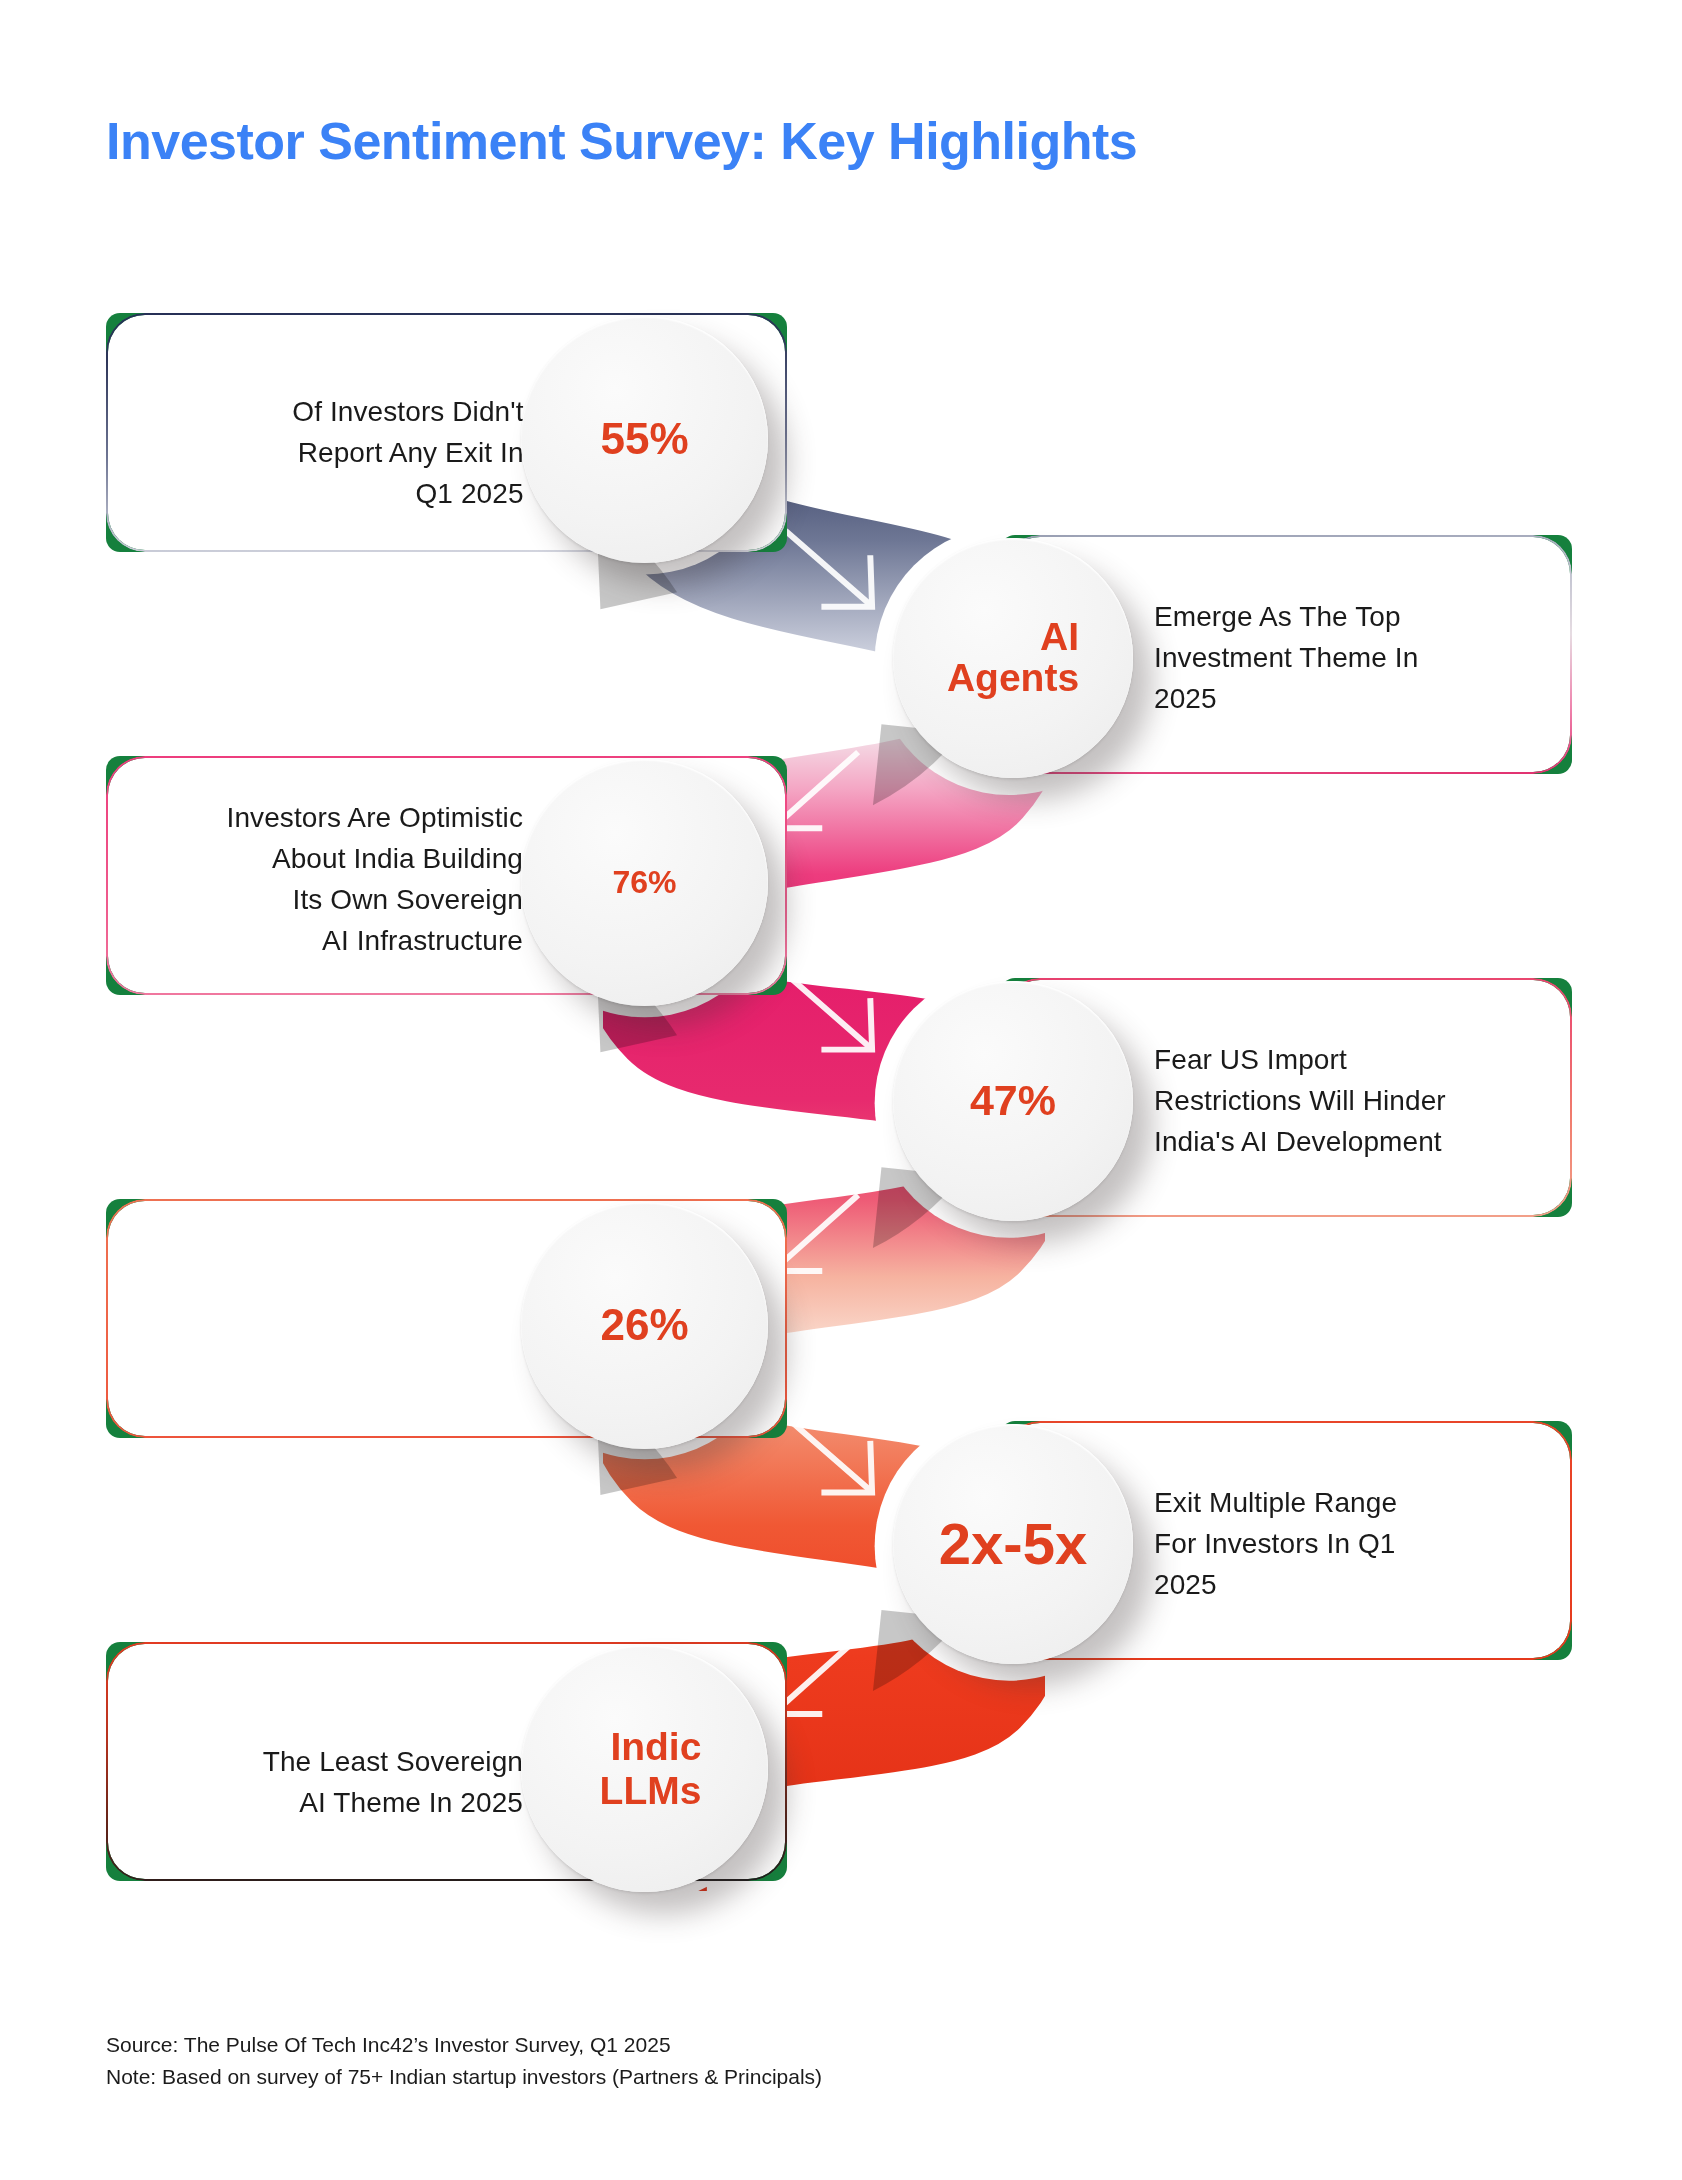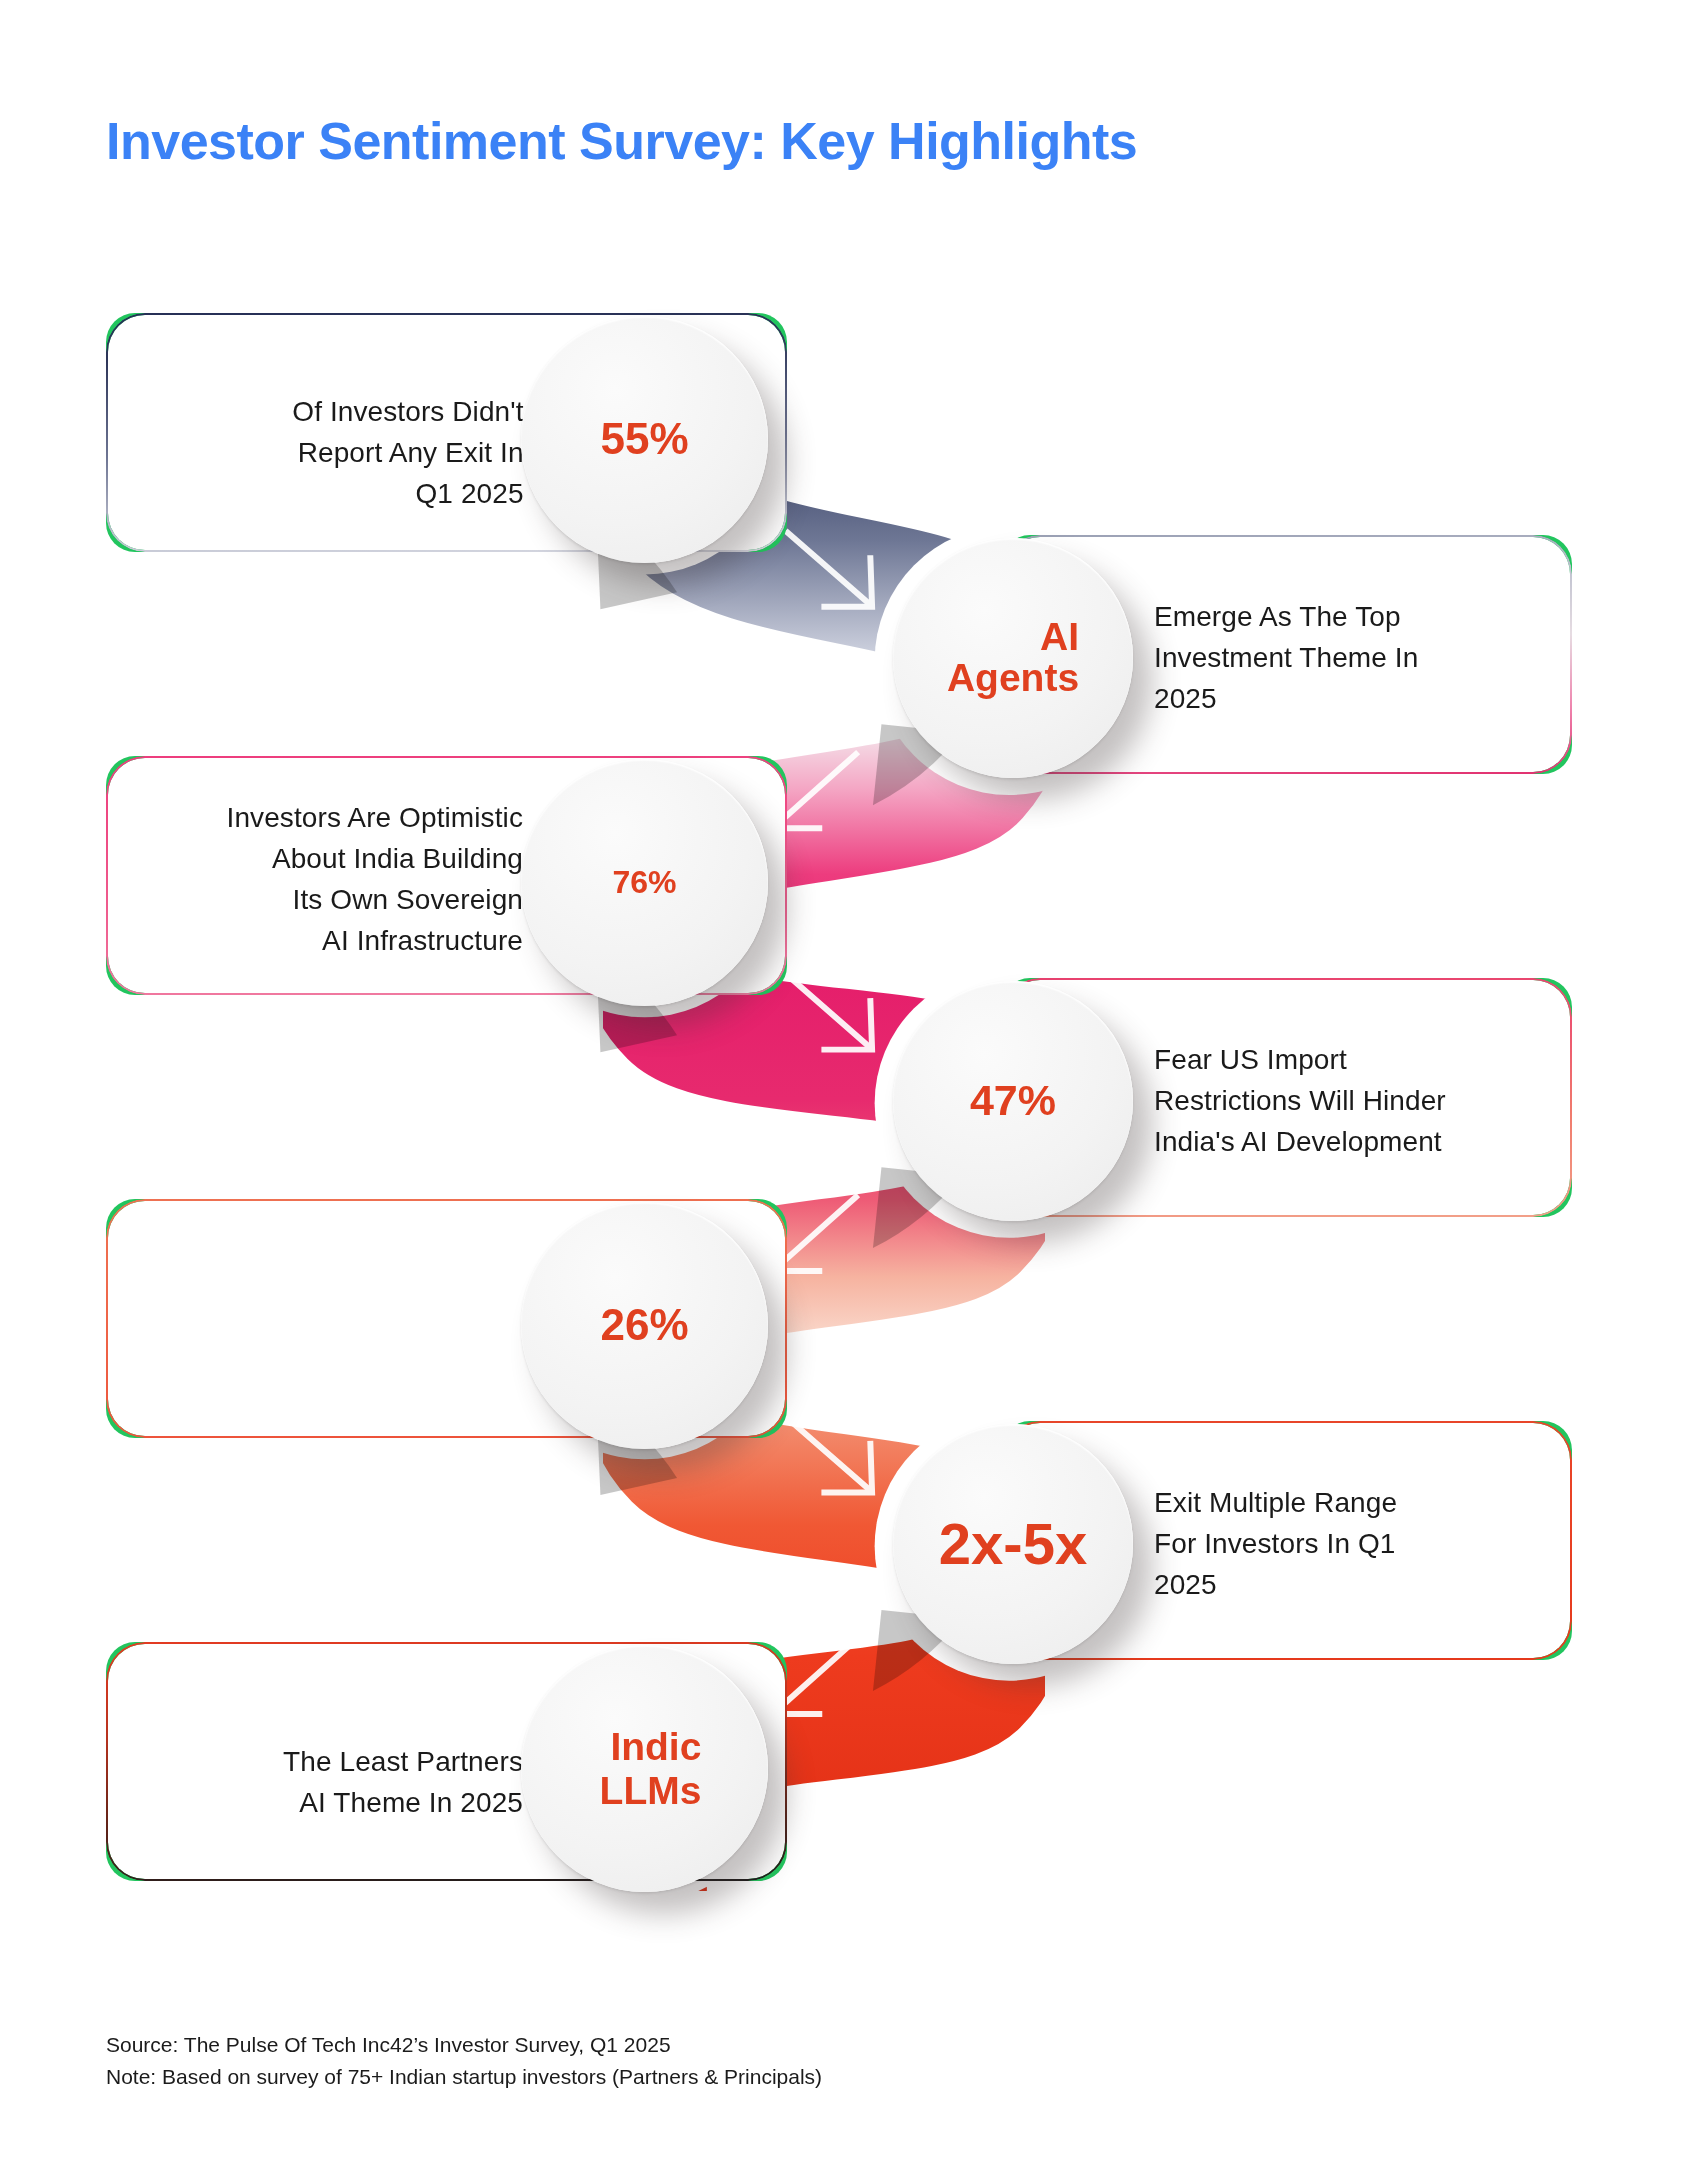--- a/index.html
+++ b/index.html
@@ -15,21 +15,21 @@
     position:absolute;left:106px;top:111px;
     font-size:52px;font-weight:700;letter-spacing:-0.5px;
     color:#3b82f6;white-space:nowrap;
   }
 
   
   .ribbon{position:absolute;left:0;top:0;width:1682px;height:2181px;z-index:1;pointer-events:none;}
 
   
   .card{
-    position:absolute;z-index:2;border-radius:29px;background:#22c55e;
+    position:absolute;z-index:2;border-radius:14px;background:#15803d;
     box-sizing:border-box;
   }
   .card .frame{
     position:absolute;inset:0;border-radius:39px;padding:2.2px;
     -webkit-mask:linear-gradient(#000 0 0) content-box,linear-gradient(#000 0 0);
     -webkit-mask-composite:xor;mask-composite:exclude;
     pointer-events:none;
   }
   .card .inner{
     position:absolute;inset:2.2px;border-radius:37px;background:#ffffff;
@@ -250,21 +250,21 @@
     </div>
   </div>
   <div class="bubble" style="left:893px;top:1424px;width:240px;height:240px;">
     <span style="font-size:58px;">2x-5x</span>
   </div>
 
   <div class="card left" style="left:106px;top:1642px;width:681px;height:239px;">
     <div class="inner"></div>
     <div class="frame" style="background:linear-gradient(178deg,#E33B22 0%,#B8331F 36%,#6B2519 66%,#1C1C1C 100%);"></div>
     <div class="txt" style="left:34px;top:99px;width:383px;">
-      <div>The Least Partners</div>
+      <div>The Least Sovereign</div>
       <div>AI Theme In 2025</div>
     </div>
   </div>
   <div class="bubble two-line" style="left:521px;top:1645px;width:247px;height:247px;">
     <span style="font-size:41px;margin-left:12px;">
       <span>Indic</span><br><span>LLMs</span>
     </span>
   </div>
 
   <div class="footnote src">Source: The Pulse Of Tech Inc42’s Investor Survey, Q1 2025</div>

